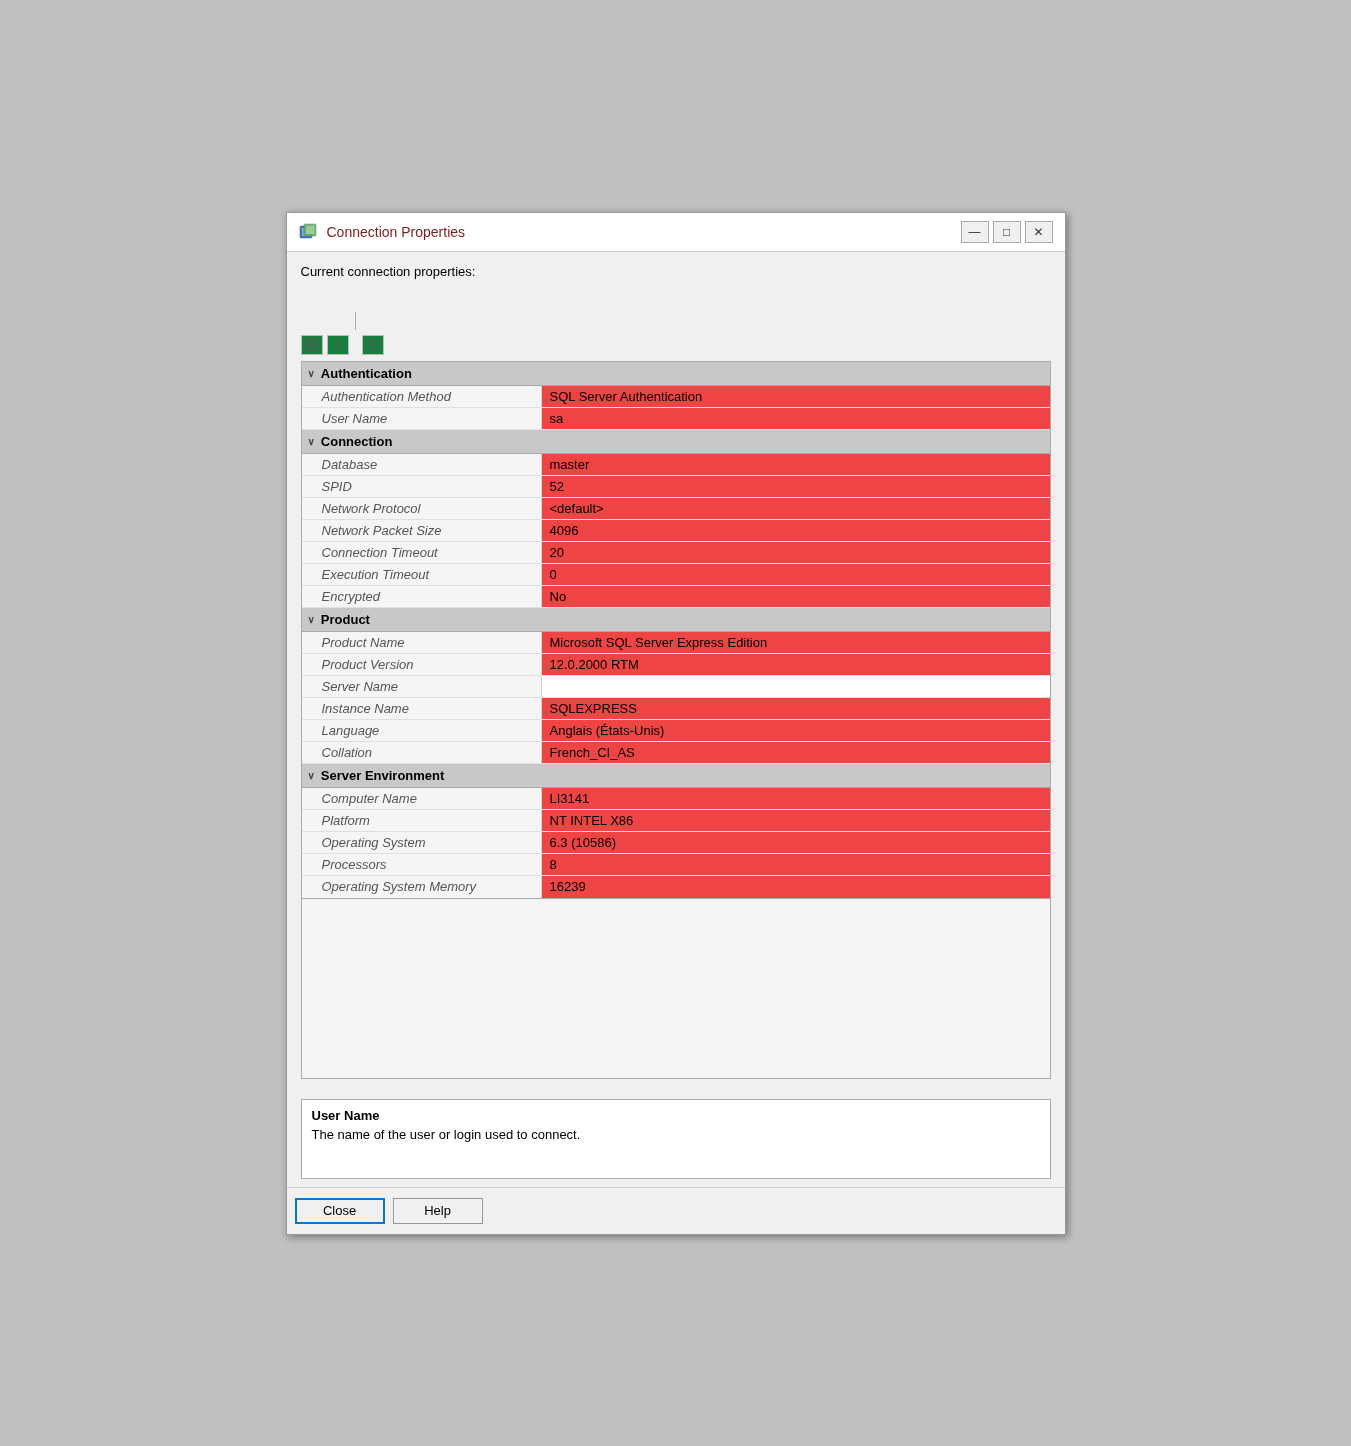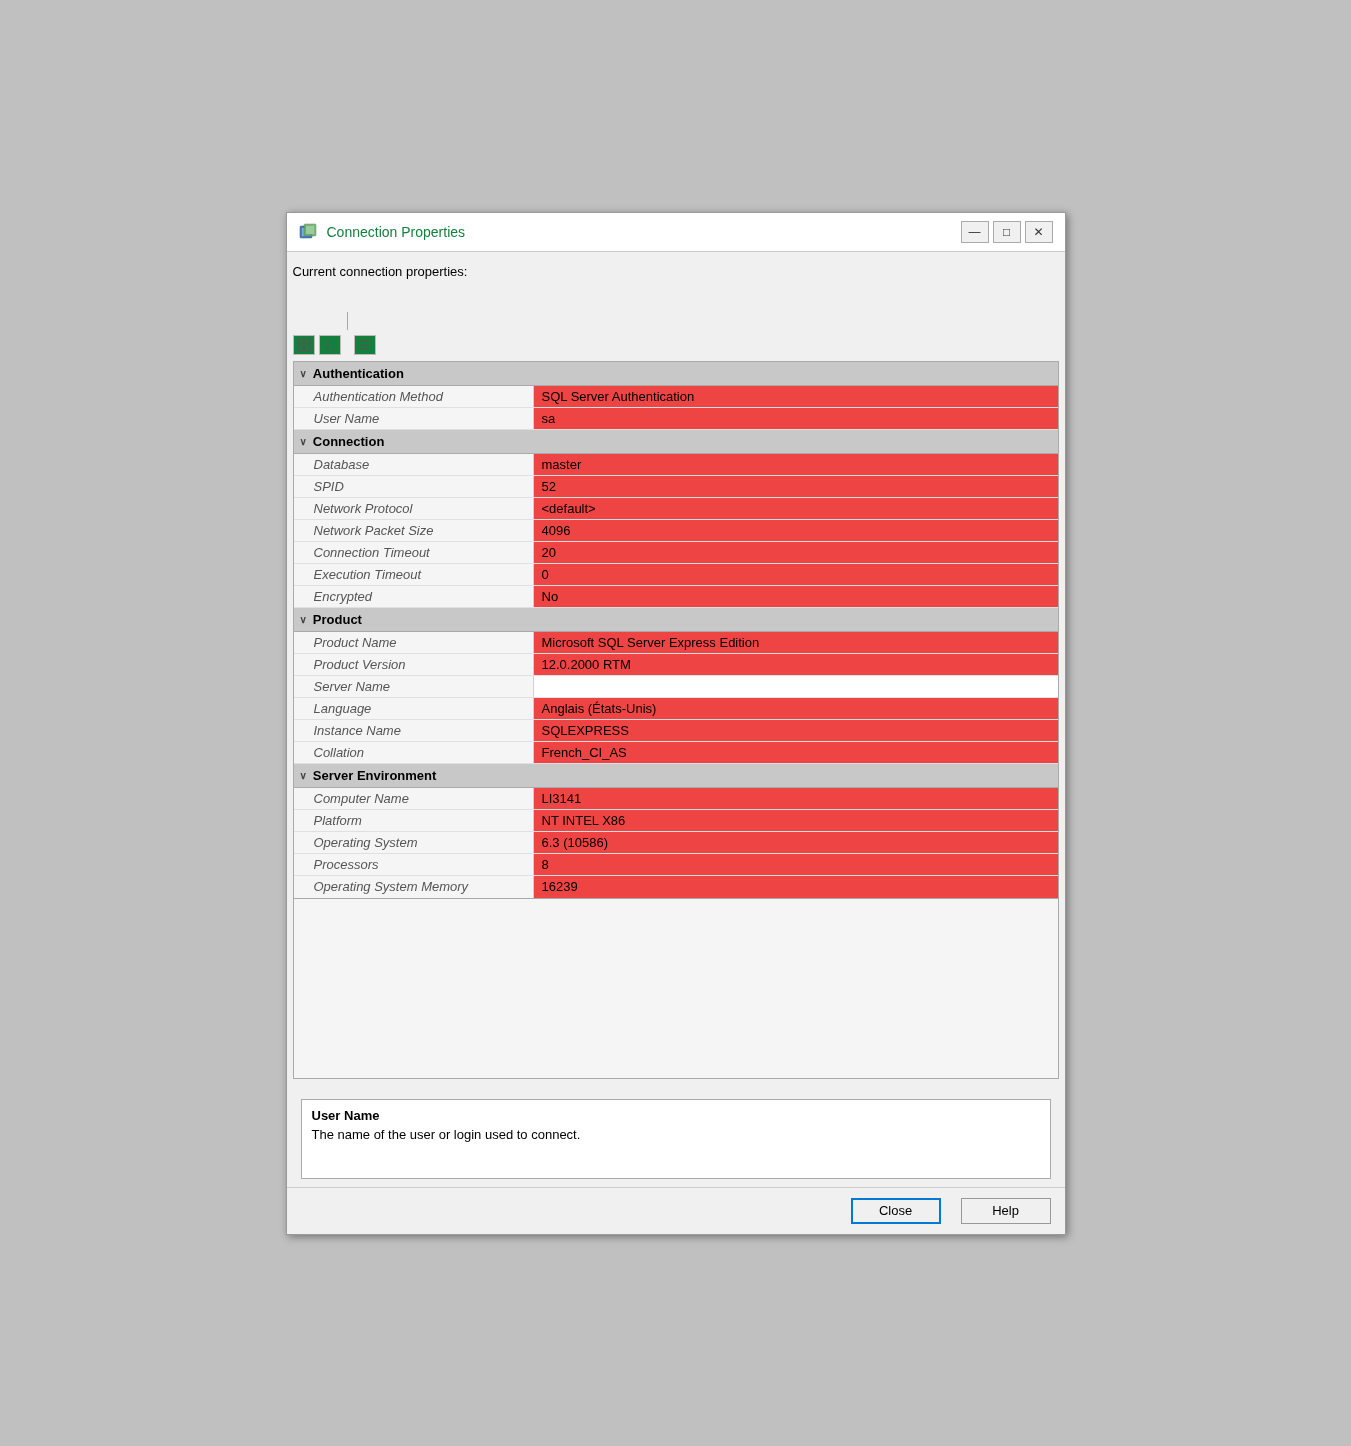--- a/index.html
+++ b/index.html
@@ -29,41 +29,41 @@
     .title-bar-icon {
       width: 20px;
       height: 20px;
       margin-right: 8px;
       flex-shrink: 0;
     }
     .title-bar-title {
       flex: 1;
       font-size: 14px;
       font-weight: normal;
-      color: #15803d;
+      color: #7f1d1d;
     }
     .title-bar-buttons {
       display: flex;
       gap: 4px;
     }
     .title-bar-btn {
       width: 28px;
       height: 22px;
       background: #f0f0f0;
       border: 1px solid #aaa;
       cursor: pointer;
       font-size: 12px;
       display: flex;
       align-items: center;
       justify-content: center;
       color: #333;
     }
 
     .content {
-      padding: 12px 6px;
+      padding: 12px 14px;
     }
     .subtitle {
       font-size: 13px;
       color: #000;
       margin-bottom: 8px;
     }
     .toolbar {
       display: flex;
       gap: 4px;
       margin-bottom: 6px;
@@ -155,23 +155,22 @@
 
     .empty-area {
       background: #f5f5f5;
       border: 1px solid #aaa;
       border-top: none;
       height: 180px;
     }
 
     .button-bar {
       display: flex;
-      justify-content: flex-end;
-      gap: 20px;
-      padding: 10px 14px;
+      gap: 8px;
+      padding: 10px 8px;
       border-top: 1px solid #ccc;
       background: #f0f0f0;
     }
     .btn {
       min-width: 90px;
       height: 26px;
       padding: 0 16px;
       background: #f0f0f0;
       border: 1px solid #999;
       cursor: pointer;
@@ -286,26 +285,26 @@
           <div class="prop-value">Microsoft SQL Server Express Edition</div>
         </div>
         <div class="prop-row">
           <div class="prop-name">Product Version</div>
           <div class="prop-value">12.0.2000 RTM</div>
         </div>
         <div class="prop-row">
           <div class="prop-name">Server Name</div>
         </div>
         <div class="prop-row">
+          <div class="prop-name">Instance Name</div>
+          <div class="prop-value">SQLEXPRESS</div>
+        </div>
+        <div class="prop-row">
           <div class="prop-name">Language</div>
           <div class="prop-value">Anglais (États-Unis)</div>
-        </div>
-        <div class="prop-row">
-          <div class="prop-name">Instance Name</div>
-          <div class="prop-value">SQLEXPRESS</div>
         </div>
         <div class="prop-row">
           <div class="prop-name">Collation</div>
           <div class="prop-value">French_CI_AS</div>
         </div>
         <div class="section-header">
           <span class="chevron">∨</span>
           <span>Server Environment</span>
         </div>
         <div class="prop-row">

